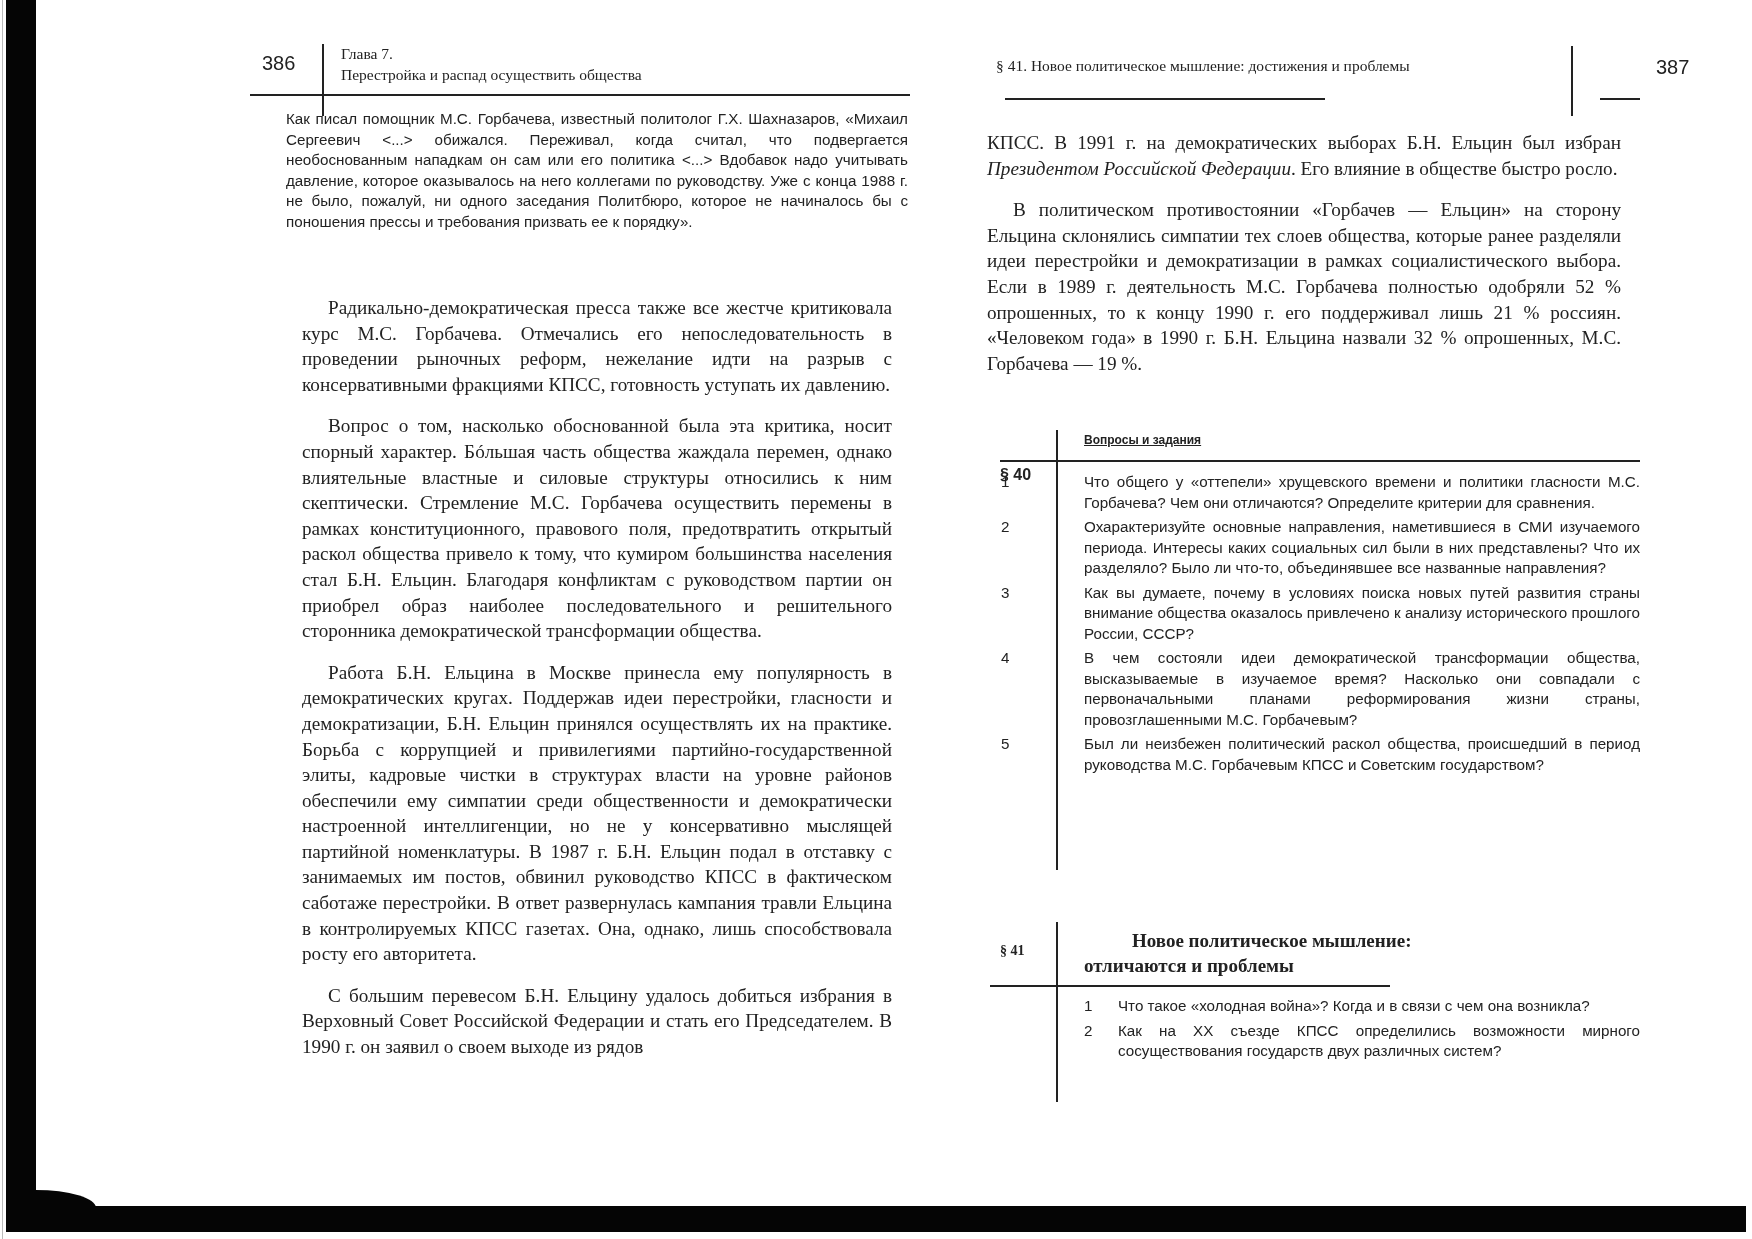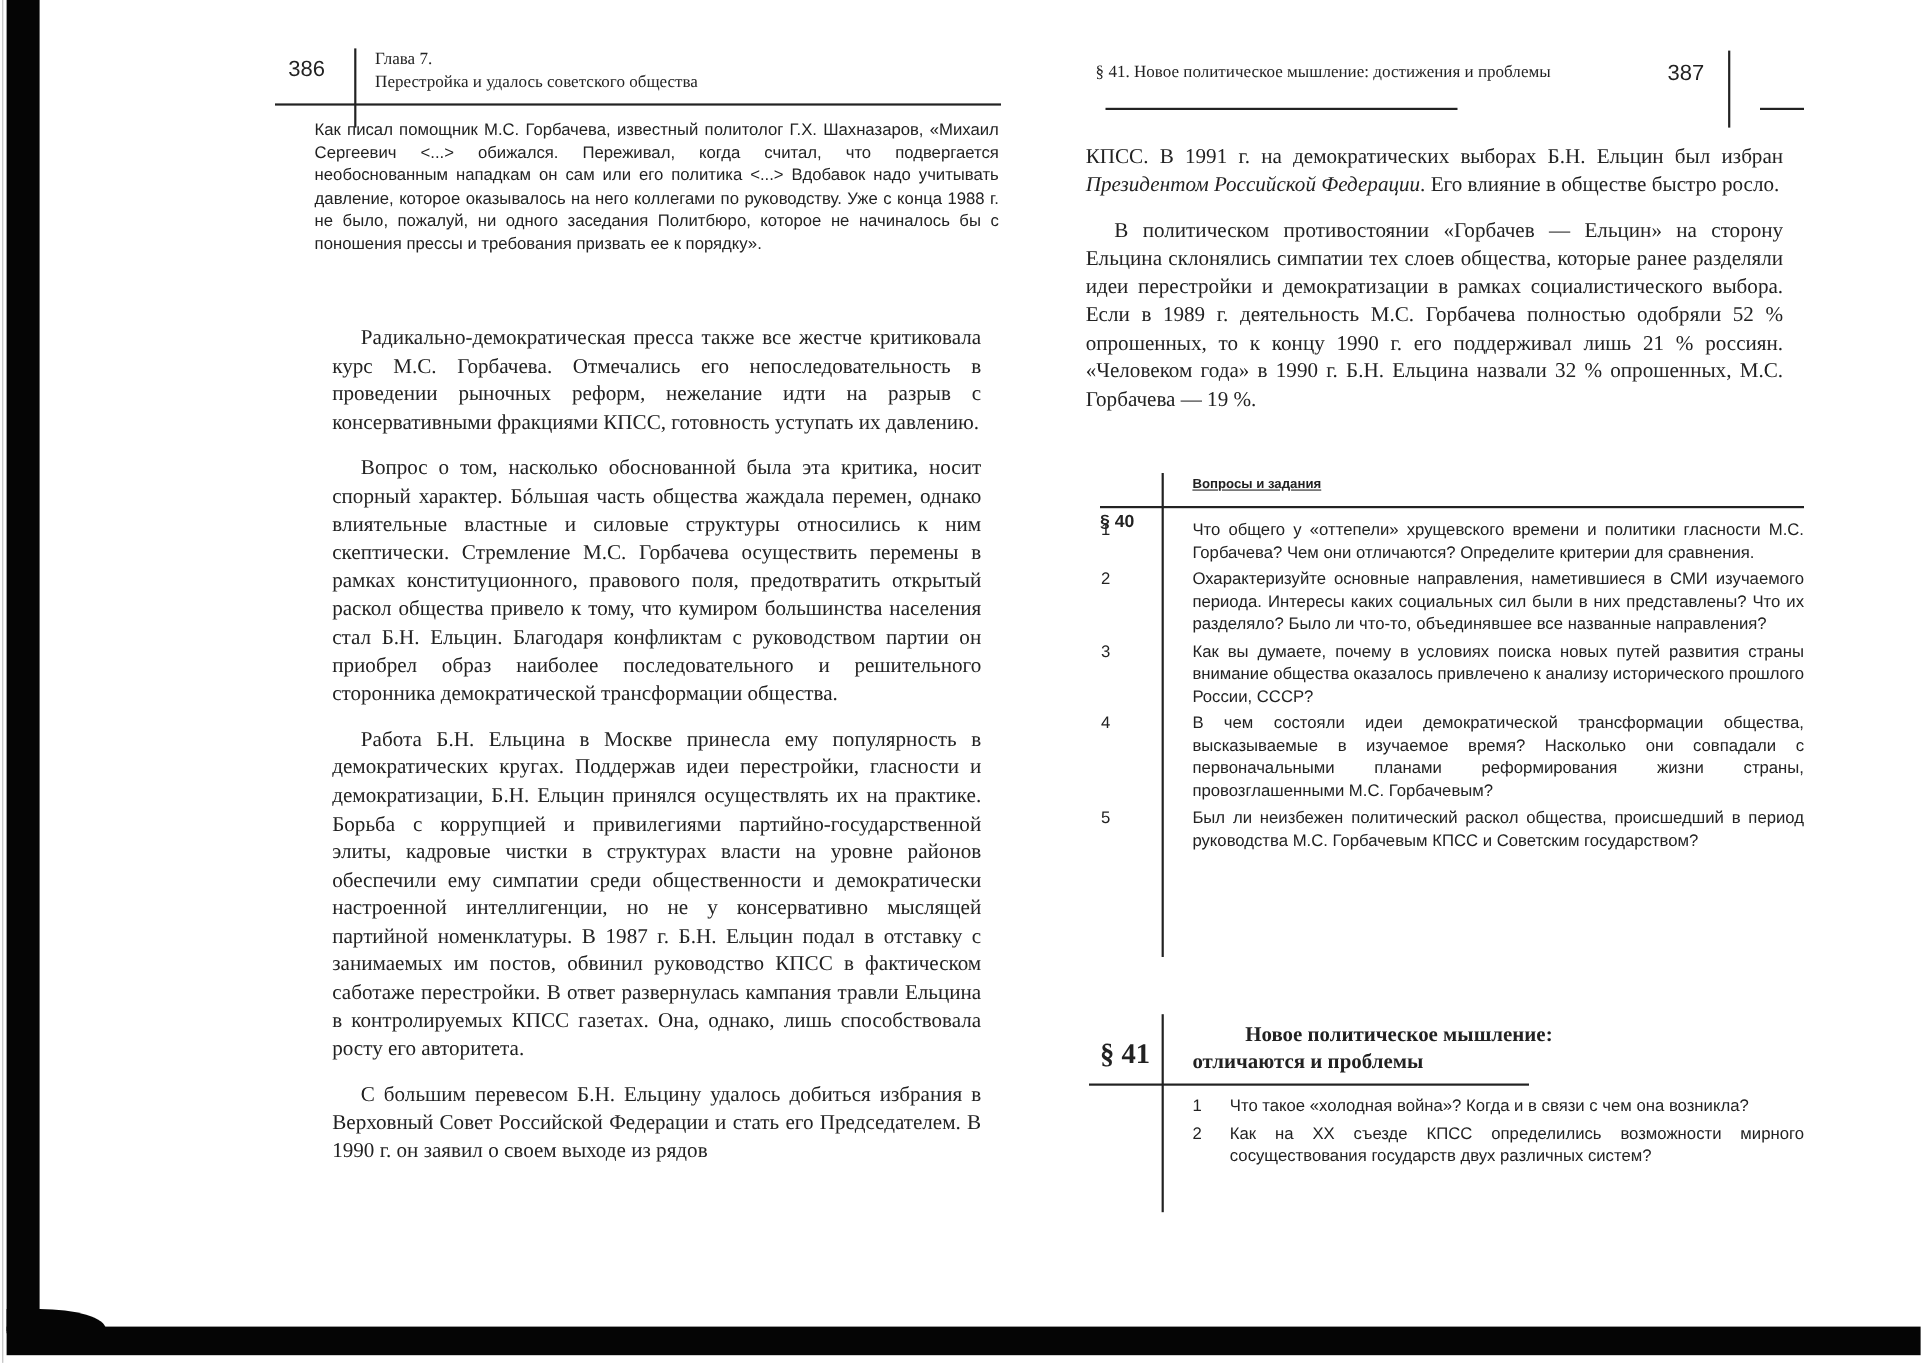--- a/index.html
+++ b/index.html
@@ -20,21 +20,21 @@
            font-size:15.2px; line-height:20.5px; text-align:justify; color:#222; }
   .body-text { position:absolute; font-size:19.2px; line-height:25.6px; text-align:justify; color:#222;
                hyphens:auto; }
   .body-text p { margin:16px; text-indent:26px; }
   .body-text p.noindent { text-indent:0; }
   .left-col { left:286px; top:279px; width:622px; }
   .right-col { left:971px; top:114px; width:666px; }
 
   .sec-label { position:absolute; font-family:"Liberation Sans", sans-serif; font-weight:bold; font-size:16px; color:#222; }
   .sec-title { position:absolute; font-family:"Liberation Sans", sans-serif; font-weight:bold; font-size:12px; color:#222;text-decoration:underline; }
-  .sec41-label { position:absolute; font-family:"Liberation Serif", serif; font-weight:bold; font-size:26px; color:#222; }
+  .sec41-label { position:absolute; font-family:"Liberation Serif", serif; font-weight:bold; font-size:14px; color:#222; }
   .sec41-title { position:absolute; font-family:"Liberation Serif", serif; font-weight:bold; font-size:19px; line-height:25px; color:#222; }
 
   .q-list { position:absolute; font-family:"Liberation Sans", sans-serif; font-size:15.2px; line-height:20.5px; color:#222; }
   .q-item { position:relative; margin-bottom:4px; }
   .q-num { position:absolute; }
   .q-text { display:block; text-align:justify; }
   .q40 .q-num { left:-83px; }
   .q41 .q-num { left:-34px; }
 </style>
 </head>
@@ -42,37 +42,37 @@
 
 <div class="frame-line"></div>
 <div class="scan-left"></div>
 <div class="scan-curl"></div>
 <div class="scan-bottom"></div>
 
 <section>
   <div class="page-num" style="left:262px; top:52px;">386</div>
   <div class="vrule" style="left:322px; top:44px; height:72px;"></div>
   <div class="rh" style="left:341px; top:44px;">Глава 7.</div>
-  <div class="rh" style="left:341px; top:65px;">Перестройка и удалось советского общества</div>
+  <div class="rh" style="left:341px; top:65px;">Перестройка и распад осуществить общества</div>
   <div class="hrule" style="left:250px; top:94px; width:660px;"></div>
 
   <div class="quote">Как писал помощник М.С. Горбачева, известный политолог Г.Х. Шахназаров, «Михаил Сергеевич &lt;...&gt; обижался. Переживал, когда считал, что подвергается необоснованным нападкам он сам или его политика &lt;...&gt; Вдобавок надо учитывать давление, которое оказывалось на него коллегами по руководству. Уже с конца 1988 г. не было, пожалуй, ни одного заседания Политбюро, которое не начиналось бы с поношения прессы и требования призвать ее к порядку».</div>
 
   <div class="body-text left-col">
     <p>Радикально-демократическая пресса также все жестче критиковала курс М.С. Горбачева. Отмечались его непоследовательность в проведении рыночных реформ, нежелание идти на разрыв с консервативными фракциями КПСС, готовность уступать их давлению.</p>
     <p>Вопрос о том, насколько обоснованной была эта критика, носит спорный характер. Бóльшая часть общества жаждала перемен, однако влиятельные властные и силовые структуры относились к ним скептически. Стремление М.С. Горбачева осуществить перемены в рамках конституционного, правового поля, предотвратить открытый раскол общества привело к тому, что кумиром большинства населения стал Б.Н. Ельцин. Благодаря конфликтам с руководством партии он приобрел образ наиболее последовательного и решительного сторонника демократической трансформации общества.</p>
     <p>Работа Б.Н. Ельцина в Москве принесла ему популярность в демократических кругах. Поддержав идеи перестройки, гласности и демократизации, Б.Н. Ельцин принялся осуществлять их на практике. Борьба с коррупцией и привилегиями партийно-государственной элиты, кадровые чистки в структурах власти на уровне районов обеспечили ему симпатии среди общественности и демократически настроенной интеллигенции, но не у консервативно мыслящей партийной номенклатуры. В 1987 г. Б.Н. Ельцин подал в отставку с занимаемых им постов, обвинил руководство КПСС в фактическом саботаже перестройки. В ответ развернулась кампания травли Ельцина в контролируемых КПСС газетах. Она, однако, лишь способствовала росту его авторитета.</p>
     <p>С большим перевесом Б.Н. Ельцину удалось добиться избрания в Верховный Совет Российской Федерации и стать его Председателем. В 1990 г. он заявил о своем выходе из рядов</p>
   </div>
 </section>
 
 <section>
   <div class="rh" style="left:996px; top:56px;">§ 41. Новое политическое мышление: достижения и проблемы</div>
   <div class="vrule" style="left:1571px; top:46px; height:70px;"></div>
-  <div class="page-num" style="left:1516px; top:56px;">387</div>
+  <div class="page-num" style="left:1656px; top:56px;">387</div>
   <div class="hrule" style="left:1005px; top:98px; width:320px;"></div>
   <div class="hrule" style="left:1600px; top:98px; width:40px;"></div>
 
   <div class="body-text right-col">
     <p class="noindent"><span>КПСС. В 1991 г. на демократических выборах Б.Н. Ельцин был избран </span><i>Президентом Российской Федерации</i><span>. Его влияние в обществе быстро росло.</span></p>
     <p>В политическом противостоянии «Горбачев — Ельцин» на сторону Ельцина склонялись симпатии тех слоев общества, которые ранее разделяли идеи перестройки и демократизации в рамках социалистического выбора. Если в 1989 г. деятельность М.С. Горбачева полностью одобряли 52 % опрошенных, то к концу 1990 г. его поддерживал лишь 21 % россиян. «Человеком года» в 1990 г. Б.Н. Ельцина назвали 32 % опрошенных, М.С. Горбачева — 19 %.</p>
   </div>
 
   <div class="sec-label" style="left:1000px; top:433px;margin-top:33px;">§ 40</div>
   <div class="vrule" style="left:1056px; top:430px; height:440px;"></div>

